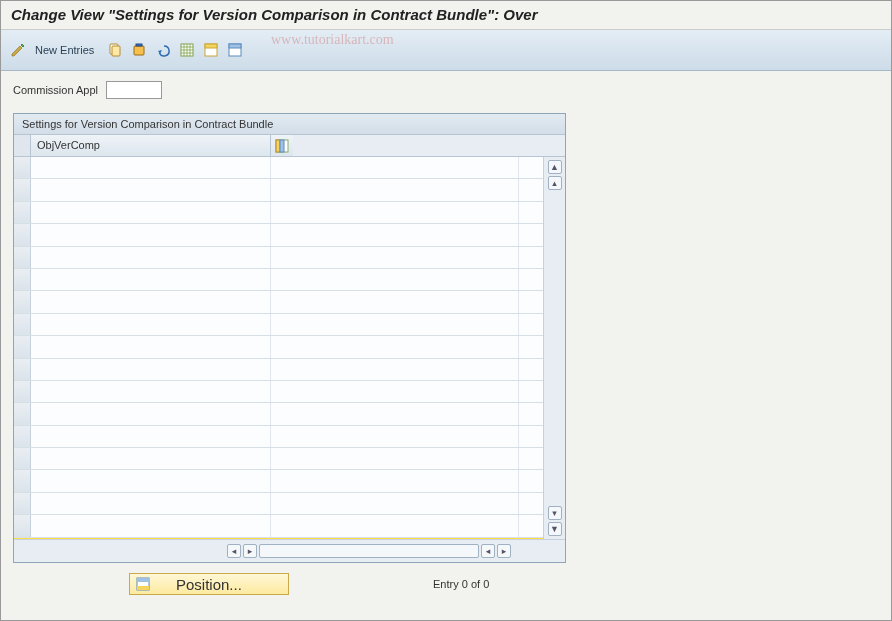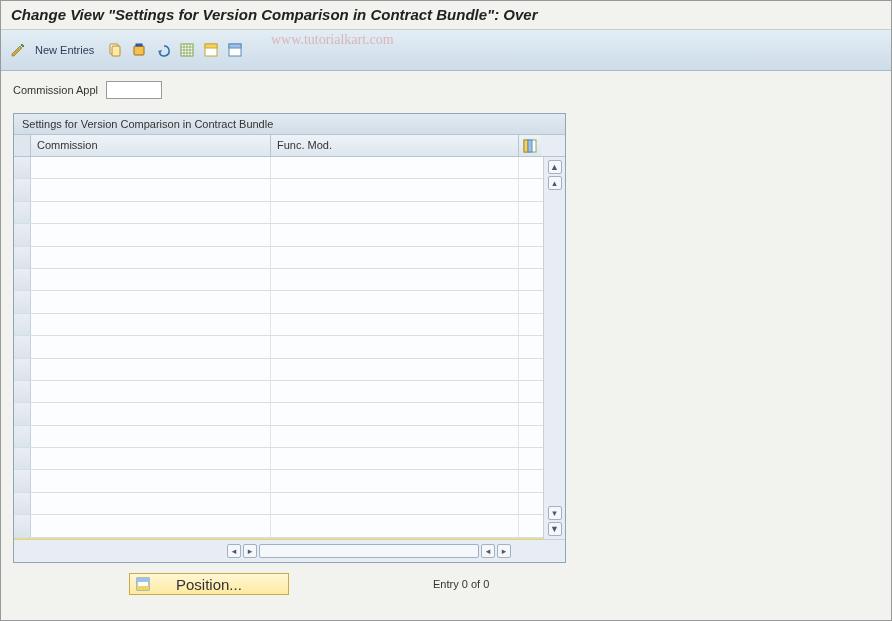--- a/index.html
+++ b/index.html
@@ -270,22 +270,21 @@
 
   <div class="field-row">
     <label>Commission Appl</label>
     <input type="text" value="" style="">
   </div>
 
   <div class="table-panel">
     <div class="tp-title">Settings for Version Comparison in Contract Bundle</div>
     <div class="tp-head">
       <div class="ph-sel"></div>
-      <div class="ph-col c1">Commission</div>
-      <div class="ph-col c2">Func. Mod.</div>
+      <div class="ph-col c1">ObjVerComp</div>
       <div class="ph-cfg">
         <svg width="14" height="14" viewBox="0 0 14 14">
             <rect x="1" y="1" width="12" height="12" fill="#fff" stroke="#8a6"></rect>
             <rect x="1" y="1" width="4" height="12" fill="#f4d35e" stroke="#b58b2e"></rect>
             <rect x="5" y="1" width="4" height="12" fill="#9fc2e4" stroke="#5a8bbd"></rect>
           </svg>
       </div>
     </div>
     <div class="tp-body">
       <div class="tp-rows" id="tp-rows">

